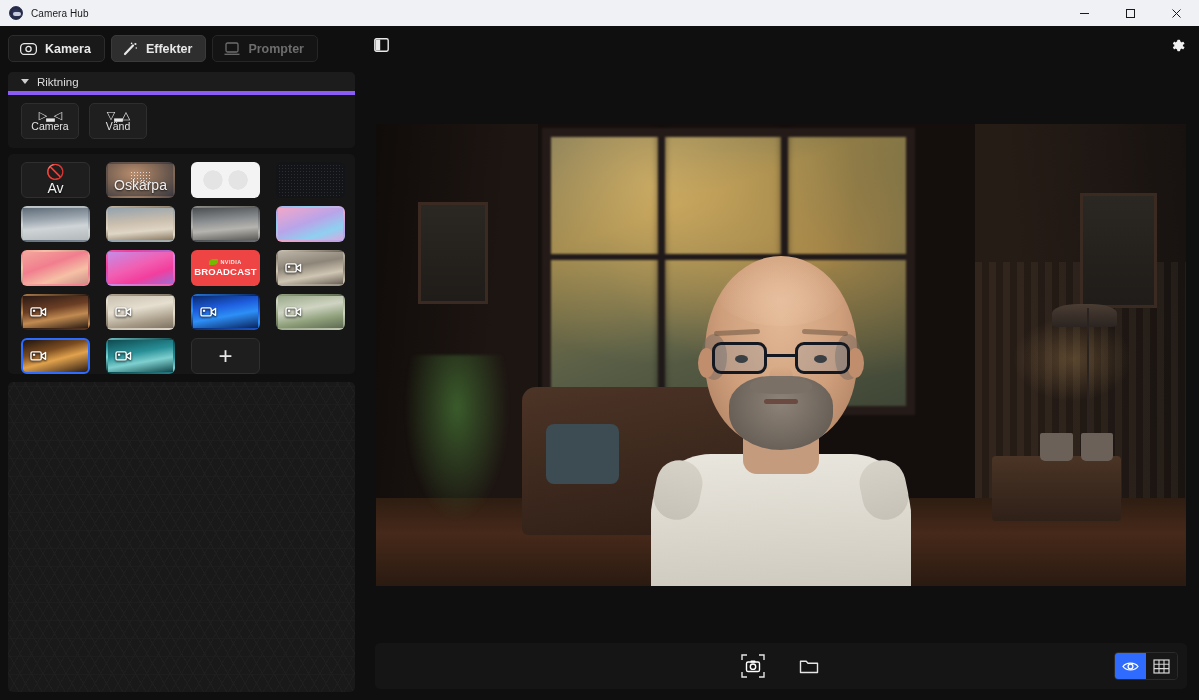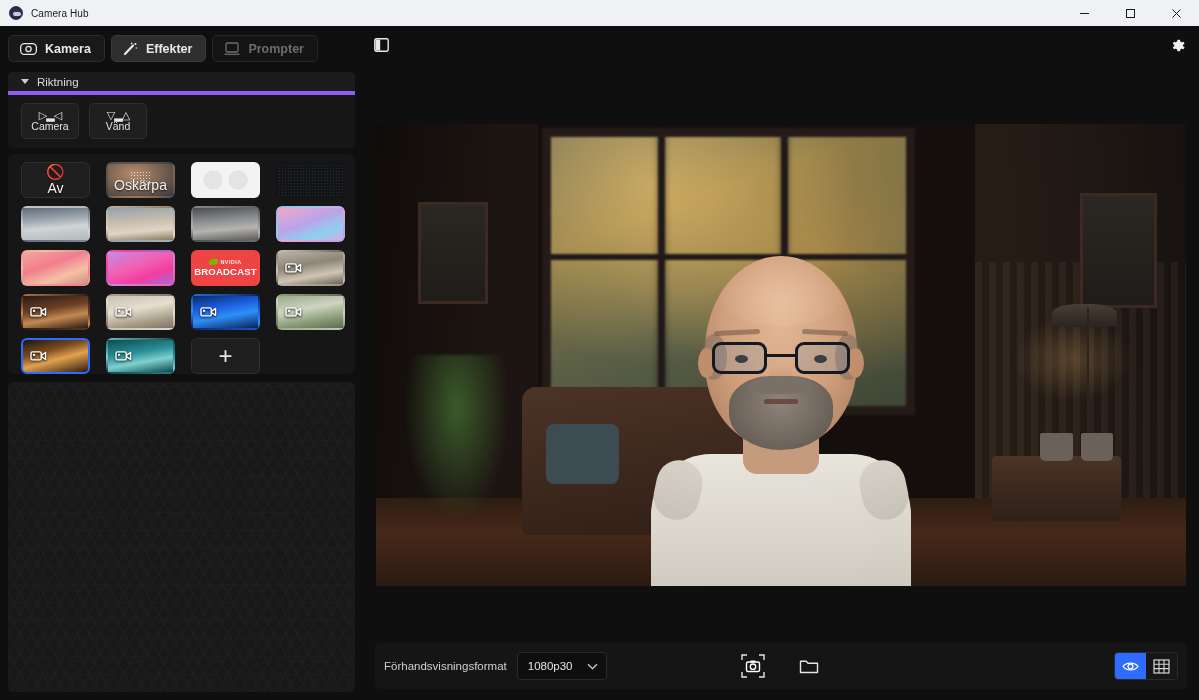--- a/index.html
+++ b/index.html
@@ -491,31 +491,20 @@
             <div class="nose"></div>
             <div class="beard"></div>
             <div class="mustache"></div>
             <div class="mouth"></div>
           </div>
         </div>
       </div>
     </div>
 
     <div class="bottombar">
-      <div class="fmt-group">
-        <span class="fmt-label">Förhandsvisningsformat</span>
-        <div class="fmt-select">
-          <span>1080p30</span>
-          <span>
-            <svg width="11" height="7" viewBox="0 0 11 7">
-                <path d="M1 1.3 L5.5 5.6 L10 1.3" fill="none" stroke="#d9d9d9" stroke-width="1.2"></path>
-              </svg>
-          </span>
-        </div>
-      </div>
 
       <div class="center-actions">
         <div class="act">
           <svg width="26" height="26" viewBox="0 0 26 26">
             <path d="M2 7 V2 H7 M19 2 H24 V7 M24 19 V24 H19 M7 24 H2 V19" fill="none" stroke="#e6e6e6" stroke-width="1.4"></path>
             <rect x="6.5" y="9" width="13" height="9.5" rx="1.6" fill="none" stroke="#ffffff" stroke-width="1.4"></rect>
             <circle cx="13" cy="13.7" r="2.7" fill="none" stroke="#ffffff" stroke-width="1.4"></circle>
             <rect x="10.5" y="7.4" width="5" height="2" rx="0.7" fill="#ffffff"></rect>
           </svg>
         </div>

